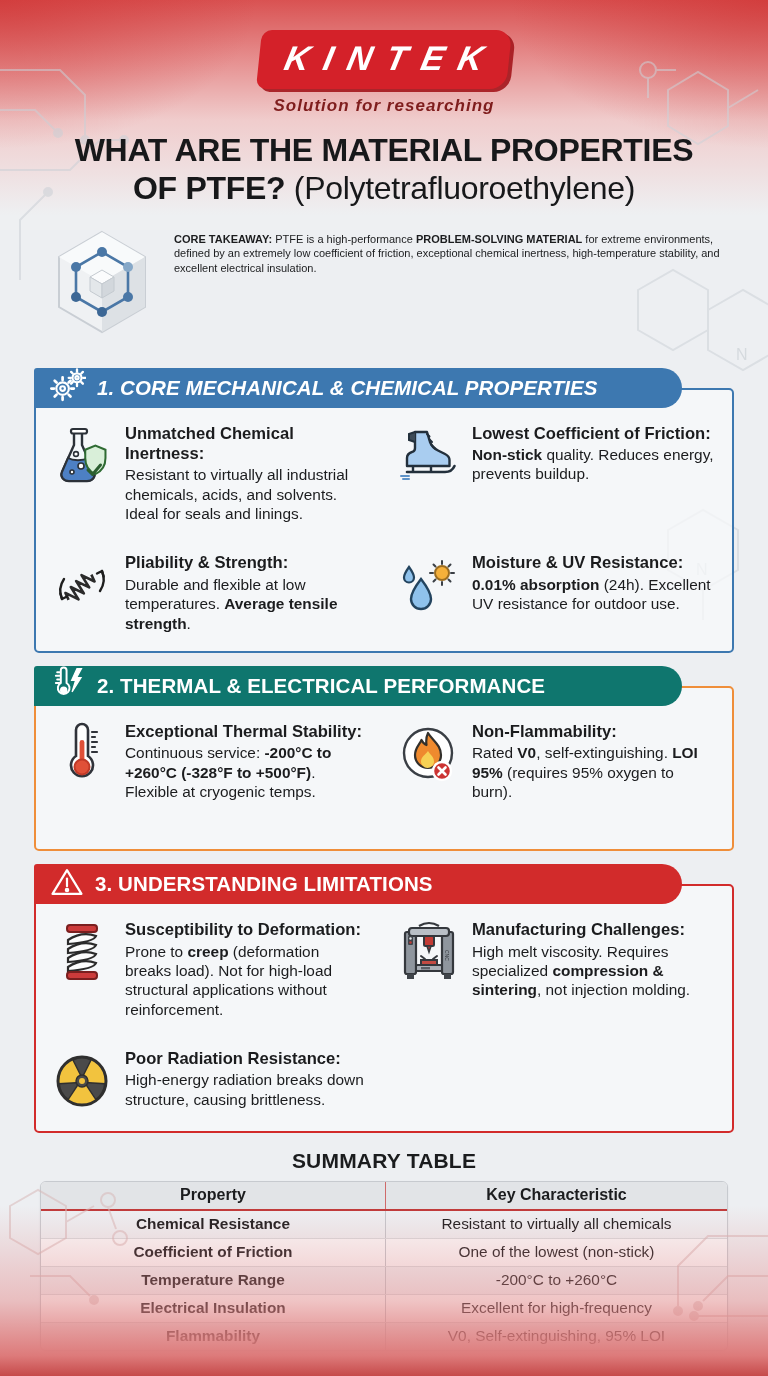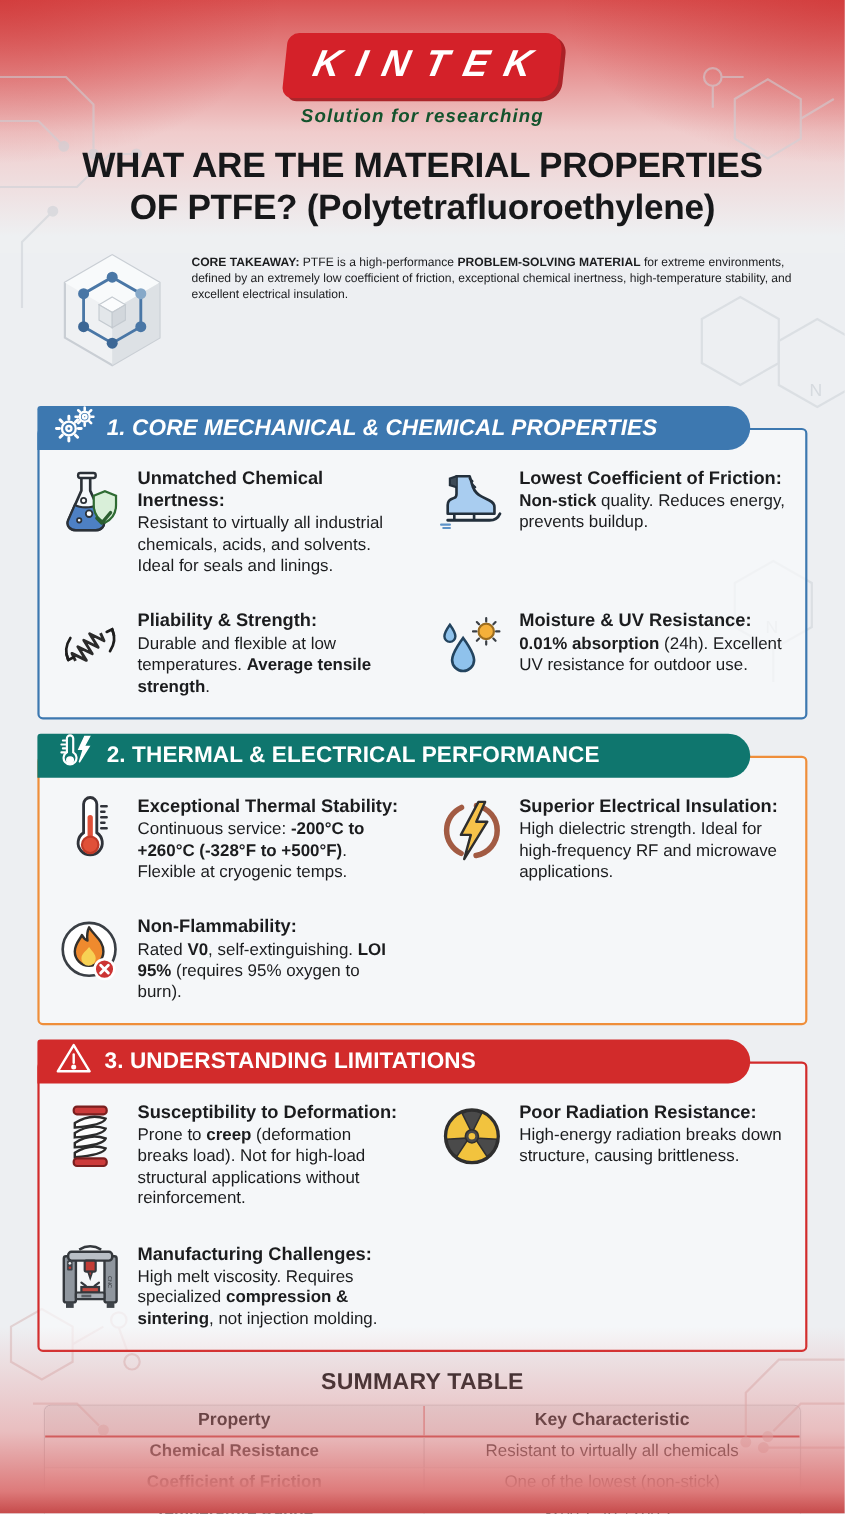--- a/index.html
+++ b/index.html
@@ -19,23 +19,23 @@
     background:linear-gradient(to bottom,rgba(224,110,110,0) 0,rgba(228,130,130,.45) 95px,#dd7a7a 150px,#c64a4a 170px);}
   .deco{position:absolute;pointer-events:none;opacity:.55;}
   .deco svg{display:block;}
   
   .header{position:relative;text-align:center;padding-top:30px;}
   .logo{display:inline-block;position:relative;}
   .logo-box{display:inline-block;background:#d42129;border-radius:10px 16px 16px 10px;
     padding:9px 26px 11px;transform:skewX(-6deg);box-shadow:4px 3px 0 rgba(164,22,28,.9);}
   .logo-box .lg-text{display:inline-block;transform:skewX(-6deg);color:#fff;font-weight:bold;
     font-style:italic;font-size:34px;letter-spacing:.42em;margin-right:-.42em;}
-  .tagline{margin-top:7px;color:#14532d;font-weight:bold;font-style:italic;font-size:17px;letter-spacing:.06em;}
+  .tagline{margin-top:7px;color:#7f1d1d;font-weight:bold;font-style:italic;font-size:17px;letter-spacing:.06em;}
   .title{margin-top:15px;font-size:32px;font-weight:800;letter-spacing:-.3px;line-height:1.2;color:#17181a;}
-  .title .t2-reg{font-weight:bold;}
+  .title .t2-reg{font-weight:normal;}
   
   .takeaway{width:676px;margin:18px auto 0;display:flex;align-items:flex-start;gap:16px;position:relative;}
   .takeaway .tk-icon{flex:0 0 112px;}
   .takeaway .tk-text{font-size:11px;line-height:1.31;padding-top:6px;}
   
   .section{width:700px;margin:0 auto;position:relative;border-radius:5px;
     background:rgba(248,250,251,.72);}
   .section.first{margin-top:46px;}
   .section + .section{margin-top:33px;}
   .sec-blue{border:2px solid #3d78b0;}
@@ -269,32 +269,20 @@
         </svg>
       </span>
       <div>
           <h3>Exceptional Thermal Stability:</h3>
           <p><span>Continuous service: </span><b>-200°C to +260°C (-328°F to +500°F)</b><span>. Flexible at cryogenic temps.</span></p>
         </div>
     </div>
     <div class="item">
       <span class="it-icon">
         <svg width="64" height="64" viewBox="0 0 64 64">
-          <circle cx="32" cy="32" r="23" fill="none" stroke="#a25b43" stroke-width="5" stroke-dasharray="52 14 52 14" stroke-dashoffset="20" stroke-linecap="round"></circle>
-          <path d="M38 6 L22 36 h9 L25 58 46 24 h-10 l8 -18 z" fill="#f6c24a" stroke="#2e2e2e" stroke-width="2.2" stroke-linejoin="round"></path>
-        </svg>
-      </span>
-      <div>
-          <h3>Superior Electrical Insulation:</h3>
-          <p><span>High dielectric strength. Ideal for high-frequency RF and microwave applications.</span></p>
-        </div>
-    </div>
-    <div class="item">
-      <span class="it-icon">
-        <svg width="64" height="64" viewBox="0 0 64 64">
           <circle cx="31" cy="31" r="24" fill="#fff" stroke="#3a3f45" stroke-width="2.4"></circle>
           <path d="M31 11 c5 8 13 12 13 22 a13 13 0 0 1 -26 0 c0 -7 4.5 -10.5 6.5 -15 c1.5 3 3.5 4.5 5 5 c-.5 -4 -.5 -8 1.5 -12 z" fill="#ef8a2e" stroke="#33302c" stroke-width="2.2" stroke-linejoin="round"></path>
           <path d="M31 29 c2.5 4 6 6 6 10.5 a6.5 6.5 0 0 1 -13 0 c0 -4.5 4 -6.5 7 -10.5 z" fill="#f7d154"></path>
           <circle cx="45" cy="49" r="9" fill="#cc3433" stroke="#fff" stroke-width="2.4"></circle>
           <path d="M41.5 45.5 l7 7 M48.5 45.5 l-7 7" stroke="#fff" stroke-width="2.6" stroke-linecap="round"></path>
         </svg>
       </span>
       <div>
           <h3>Non-Flammability:</h3>
           <p><span>Rated </span><b>V0</b><span>, self-extinguishing. </span><b>LOI 95%</b><span> (requires 95% oxygen to burn).</span></p>
@@ -325,38 +313,20 @@
             <path d="M18 29 q14 -9 28 -4 q-2 6 -28 8 z"></path>
             <path d="M18 38 q14 -9 28 -4 q-2 6 -28 8 z"></path>
             <path d="M18 47 q14 -9 28 -4 q-2 6 -28 8 z"></path>
           </g>
           <rect x="17" y="52" width="30" height="7" rx="3" fill="#cc3b3b" stroke="#7a1f1f" stroke-width="2"></rect>
         </svg>
       </span>
       <div>
           <h3>Susceptibility to Deformation:</h3>
           <p><span>Prone to </span><b>creep</b><span> (deformation breaks load). Not for high-load structural applications without reinforcement.</span></p>
-        </div>
-    </div>
-    <div class="item">
-      <span class="it-icon">
-        <svg width="64" height="64" viewBox="0 0 64 64">
-          <circle cx="32" cy="32" r="24" fill="#f2c33e" stroke="#2f2f2f" stroke-width="3"></circle>
-          <g fill="#4a4a4a" stroke="#2f2f2f" stroke-width="1.4">
-            <path d="M32 29 L23 11 a21 21 0 0 1 18 0 z"></path>
-            <path d="M32 29 L23 11 a21 21 0 0 1 18 0 z" transform="rotate(120 32 32)"></path>
-            <path d="M32 29 L23 11 a21 21 0 0 1 18 0 z" transform="rotate(240 32 32)"></path>
-            <circle cx="32" cy="32" r="6"></circle>
-          </g>
-          <circle cx="32" cy="32" r="3" fill="#f2c33e"></circle>
-        </svg>
-      </span>
-      <div>
-          <h3>Poor Radiation Resistance:</h3>
-          <p><span>High-energy radiation breaks down structure, causing brittleness.</span></p>
         </div>
     </div>
     <div class="item">
       <span class="it-icon">
         <svg width="64" height="64" viewBox="0 0 64 64">
           <rect x="8" y="12" width="11" height="42" rx="2" fill="#8f969e" stroke="#34383d" stroke-width="2.2"></rect>
           <rect x="45" y="12" width="11" height="42" rx="2" fill="#8f969e" stroke="#34383d" stroke-width="2.2"></rect>
           <rect x="12" y="8" width="40" height="8" rx="3" fill="#b9bfc6" stroke="#34383d" stroke-width="2.2"></rect>
           <path d="M22 6 q10 -6 20 0" fill="none" stroke="#34383d" stroke-width="2.2"></path>
           <rect x="27" y="16" width="10" height="10" rx="1.5" fill="#c23b35" stroke="#34383d" stroke-width="2"></rect>
@@ -369,20 +339,38 @@
           <circle cx="13.5" cy="18.5" r="1.2" fill="#e6e8ea"></circle>
             <circle cx="13.5" cy="22.5" r="1.2" fill="#c23b35"></circle>
           <rect x="10" y="54" width="7" height="5" fill="#3f444a"></rect>
             <rect x="47" y="54" width="7" height="5" fill="#3f444a"></rect>
           <text x="48" y="34" font-size="5" fill="#2f3338" transform="rotate(90 50 32)">CNC</text>
         </svg>
       </span>
       <div>
           <h3>Manufacturing Challenges:</h3>
           <p><span>High melt viscosity. Requires specialized </span><b>compression &amp; sintering</b><span>, not injection molding.</span></p>
+        </div>
+    </div>
+    <div class="item">
+      <span class="it-icon">
+        <svg width="64" height="64" viewBox="0 0 64 64">
+          <circle cx="32" cy="32" r="24" fill="#f2c33e" stroke="#2f2f2f" stroke-width="3"></circle>
+          <g fill="#4a4a4a" stroke="#2f2f2f" stroke-width="1.4">
+            <path d="M32 29 L23 11 a21 21 0 0 1 18 0 z"></path>
+            <path d="M32 29 L23 11 a21 21 0 0 1 18 0 z" transform="rotate(120 32 32)"></path>
+            <path d="M32 29 L23 11 a21 21 0 0 1 18 0 z" transform="rotate(240 32 32)"></path>
+            <circle cx="32" cy="32" r="6"></circle>
+          </g>
+          <circle cx="32" cy="32" r="3" fill="#f2c33e"></circle>
+        </svg>
+      </span>
+      <div>
+          <h3>Poor Radiation Resistance:</h3>
+          <p><span>High-energy radiation breaks down structure, causing brittleness.</span></p>
         </div>
     </div>
     <div></div>
   </div>
 </div>
 
 <div class="sum-title">SUMMARY TABLE</div>
 <div class="sum-table">
   <div class="sum-row sum-head">
     <div>Property</div>

